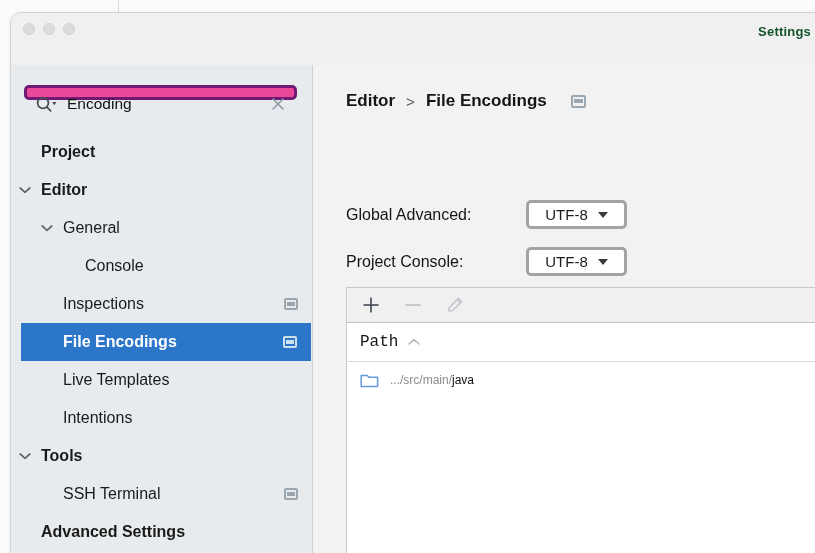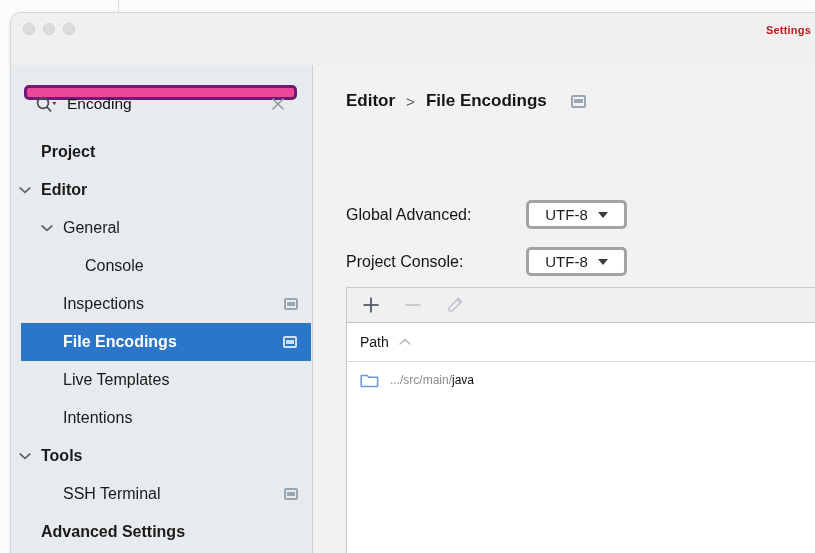--- a/index.html
+++ b/index.html
@@ -67,23 +67,23 @@
     background: #dcdcdc;
     border: 1px solid #d2d2d2;
     box-sizing: border-box;
   }
   #window-title {
     position: absolute;
     left: 0;
     top: 11px;
     width: 800px;
     text-align: right;
-    font-size: 11px;
+    font-size: 13px;
     font-weight: bold;
-    color: #b91c1c;
+    color: #14532d;
     letter-spacing: .2px;
   }
 
   
   #sidebar {
     position: absolute;
     left: 0;
     top: 52px;
     width: 301px;
     bottom: 0;
@@ -303,22 +303,23 @@
     height: 39px;
     background: #ffffff;
     border-bottom: 1px solid #dadada;
     display: flex;
     align-items: center;
     padding-left: 13px;
     gap: 9px;
     box-sizing: border-box;
   }
   #col-path-label {
-    font-size: 14px;
+    font-size: 16px;
     color: #161616;
+    font-family: Liberation Mono, monospace;
   }
   .table-row {
     height: 36px;
     display: flex;
     align-items: center;
     padding-left: 13px;
     gap: 10px;
     box-sizing: border-box;
   }
   .path-text {

